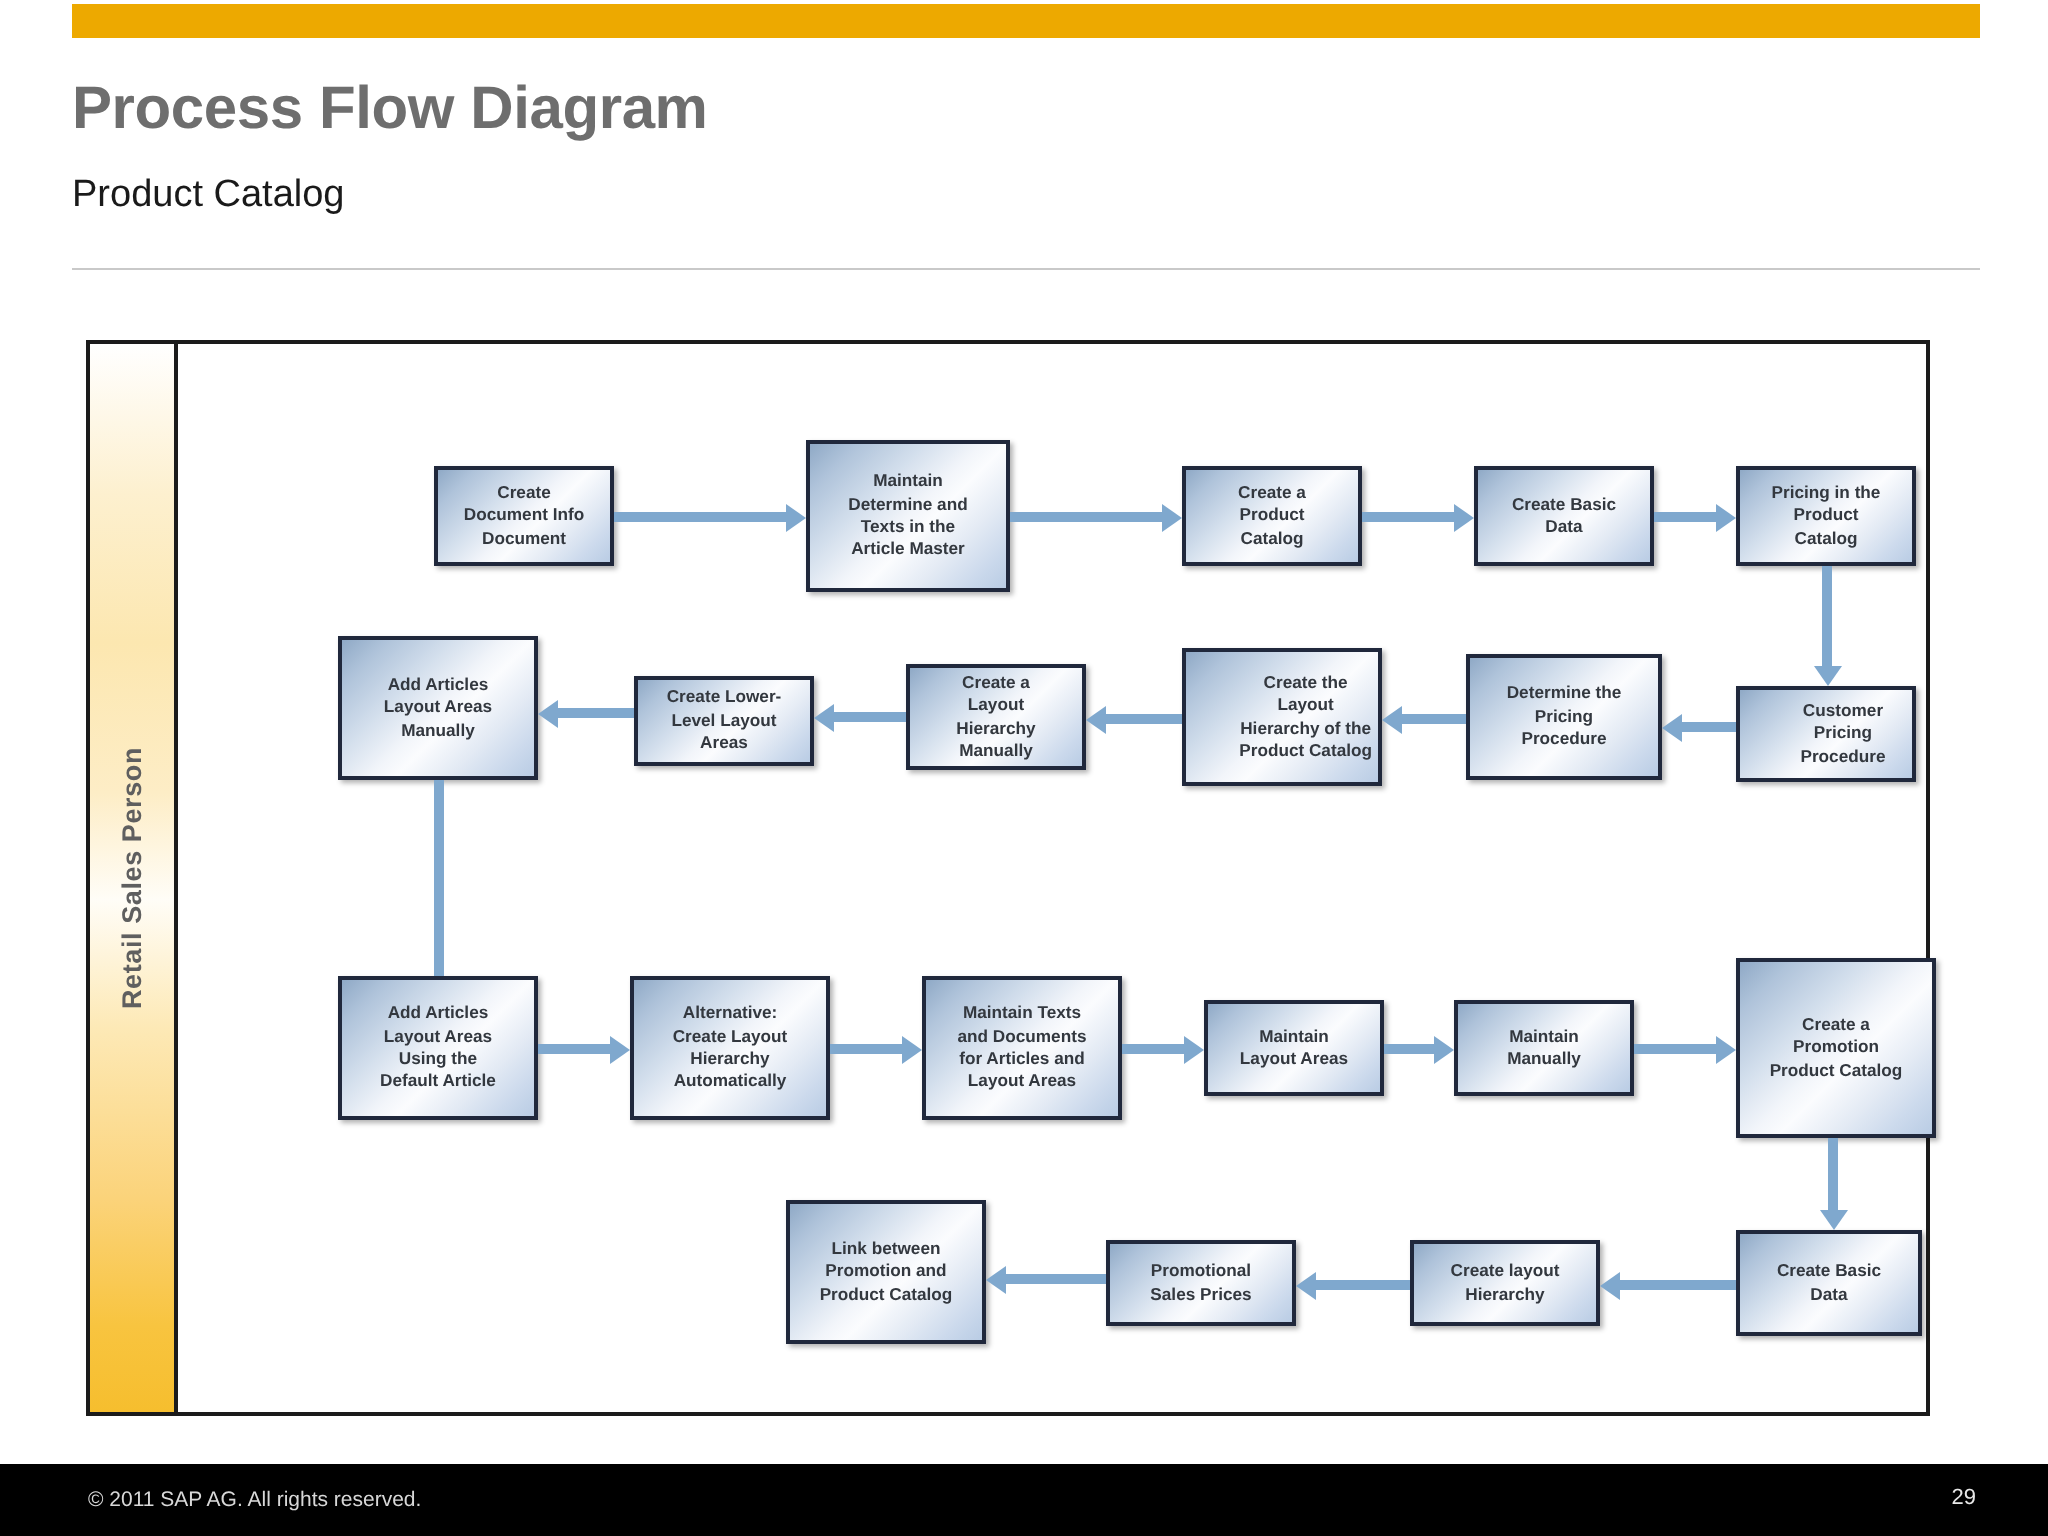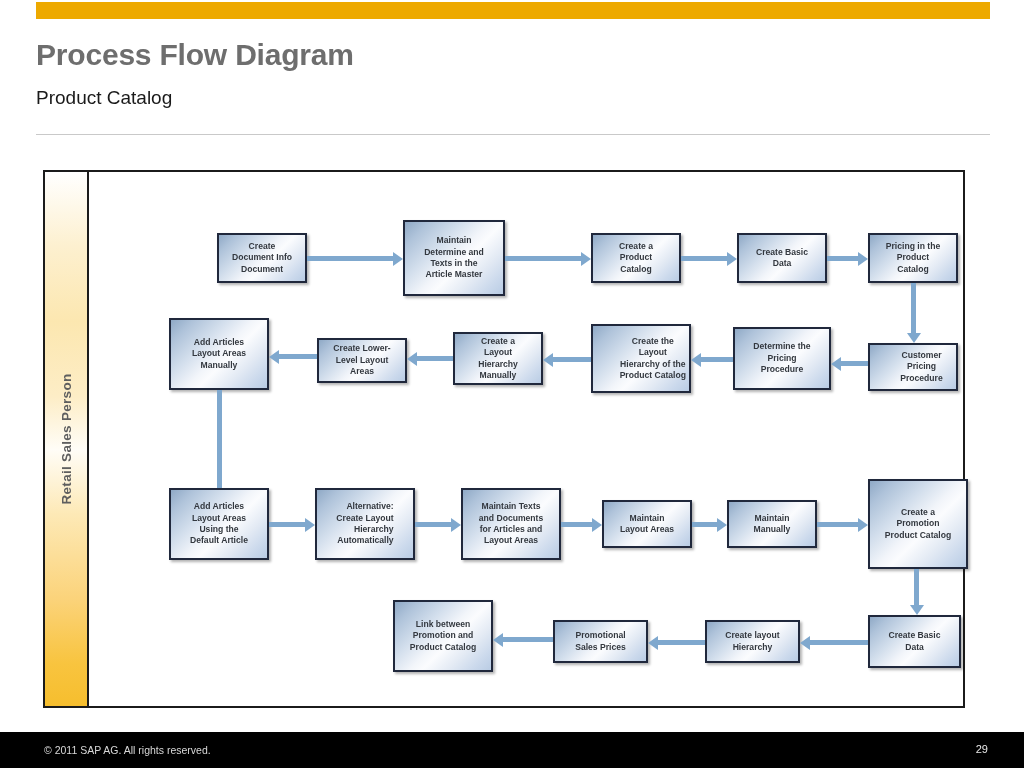--- a/index.html
+++ b/index.html
@@ -283,21 +283,21 @@
         </div>
       </div>
       <div class="node" style="left: 64px; top: 316px; width: 100px; height: 72px;">
         <div>
           <span>Add Articles</span>
           <span>Layout Areas</span>
           <span>Using the</span>
           <span>Default Article</span>
         </div>
       </div>
-      <div class="node" style="left: 210px; top: 316px; width: 100px; height: 72px; text-align: right;">
+      <div class="node" style="left: 210px; top: 316px; width: 100px; height: 72px;">
         <div>
           <span>Alternative:</span>
           <span>Create Layout</span>
           <span>Hierarchy</span>
           <span>Automatically</span>
         </div>
       </div>
       <div class="node" style="left: 356px; top: 316px; width: 100px; height: 72px;">
         <div>
           <span>Maintain Texts</span>

